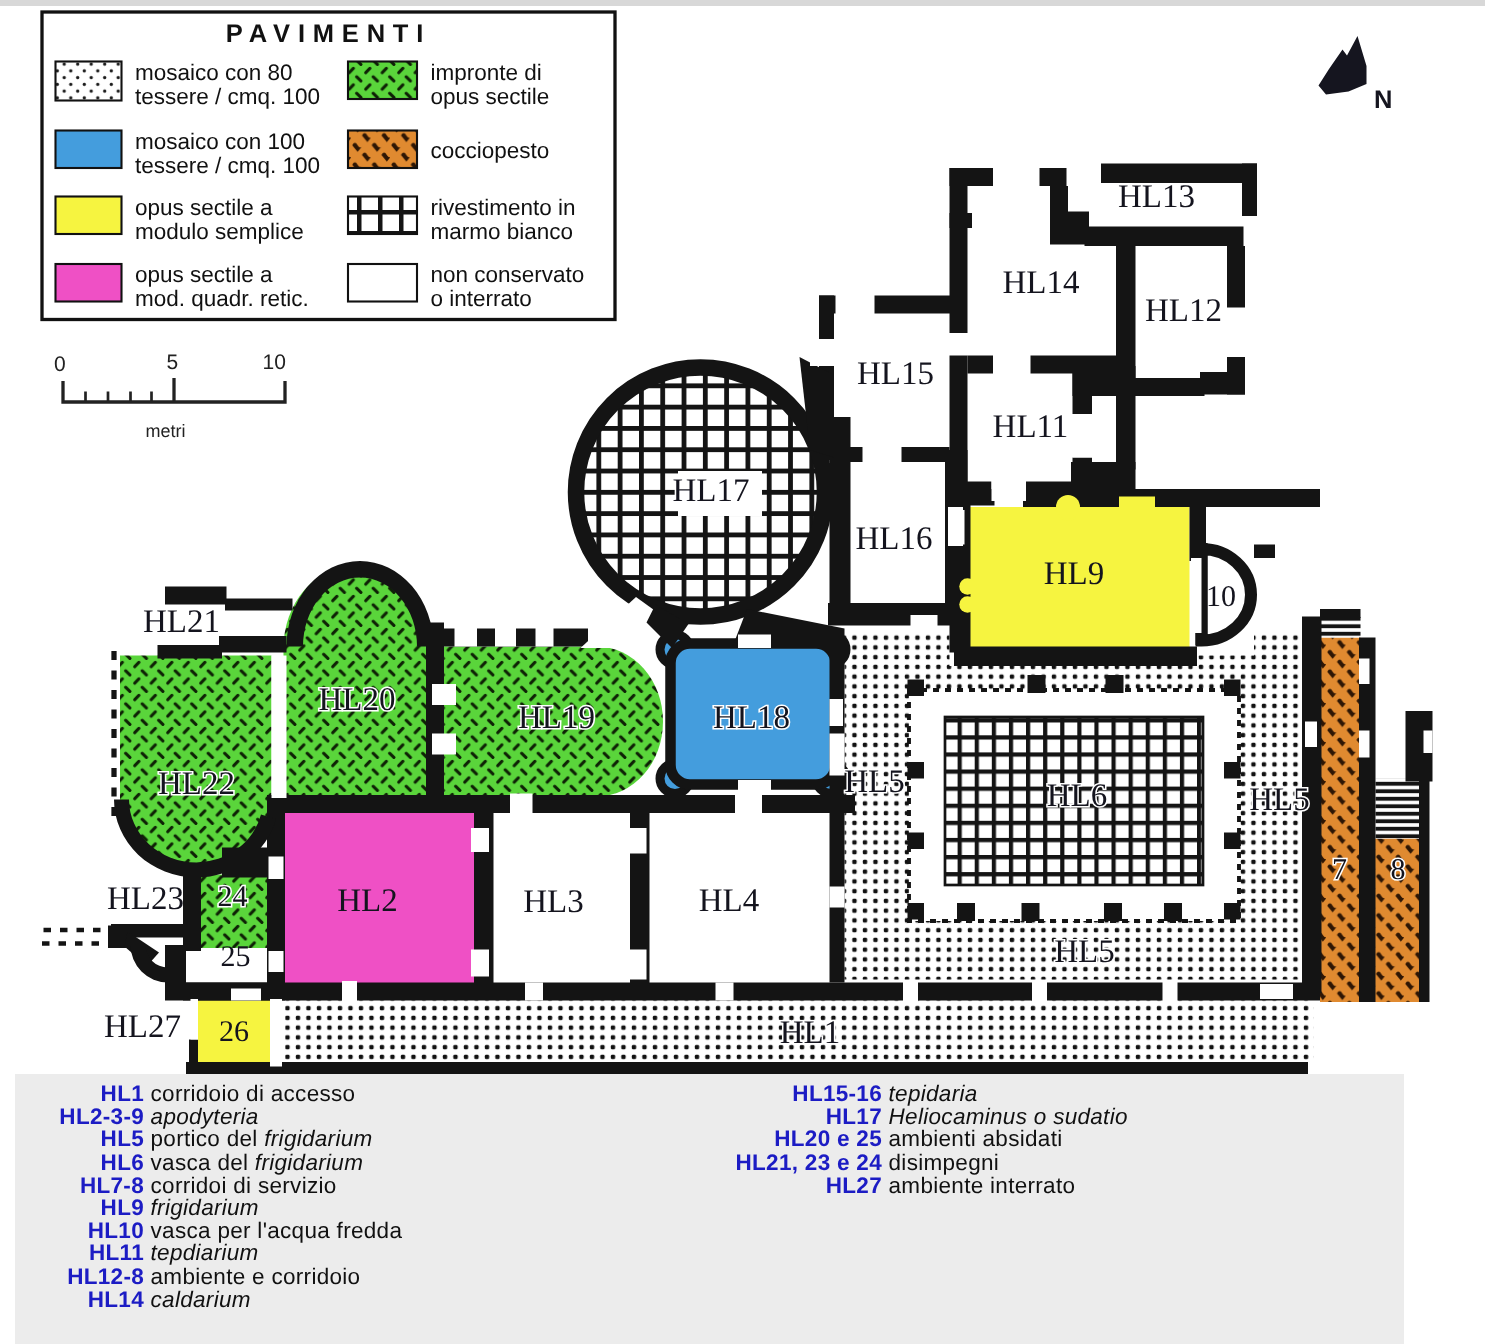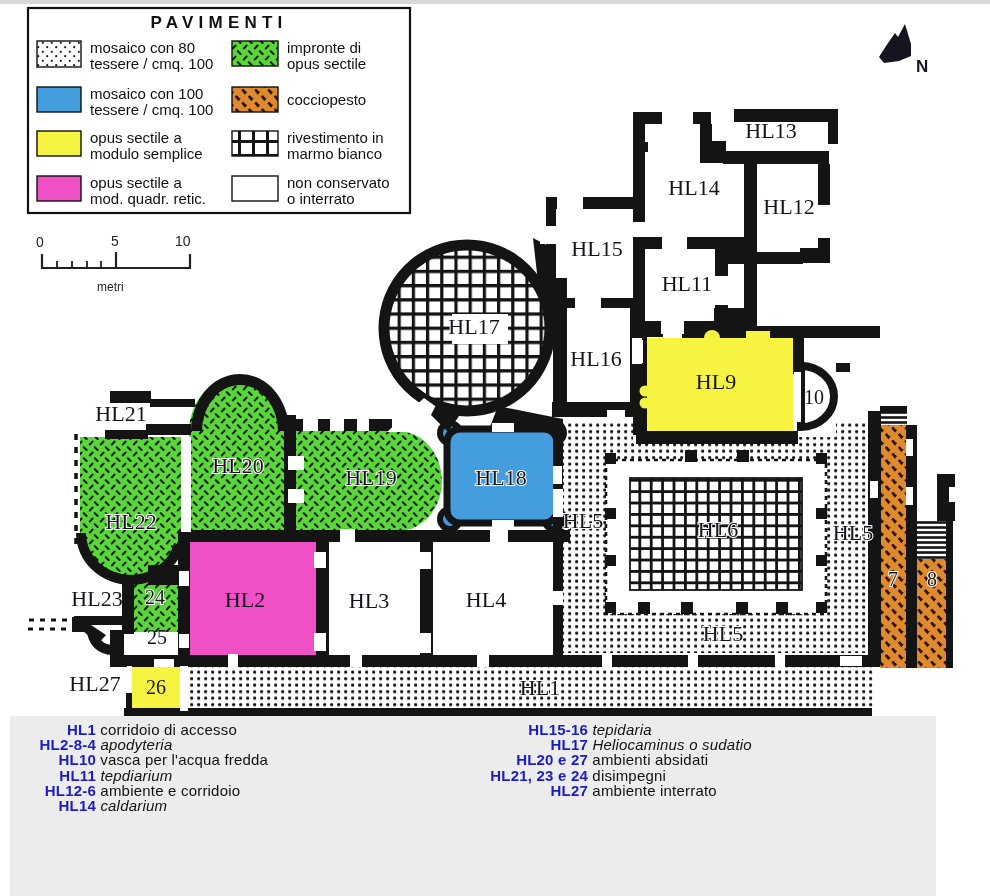--- a/index.html
+++ b/index.html
@@ -340,27 +340,31 @@
 <text x="97" y="291" font-size="12">metri</text>
 </g>
 <path d="M905,24 L911,44 L911,56 L899,61 L884,63 L879,57 L886,46 L895,33 L898,37 Z" fill="#15151f"></path>
 <text x="916" y="72" font-size="17" font-weight="bold" font-family="Liberation Sans, sans-serif" fill="#15151f">N</text>
 </g>
 </svg>
 
 <div id="list">
 <div class="c1">
 <div><b>HL1</b> corridoio di accesso</div>
-<div><b>HL2-8-4</b> <i>apodyteria</i></div>
+<div><b>HL2-3-9</b> <i>apodyteria</i></div>
+<div><b>HL5</b> portico del <i>frigidarium</i></div>
+<div><b>HL6</b> vasca del <i>frigidarium</i></div>
+<div><b>HL7-8</b> corridoi di servizio</div>
+<div><b>HL9</b> <i>frigidarium</i></div>
 <div><b>HL10</b> vasca per l'acqua fredda</div>
 <div><b>HL11</b> <i>tepdiarium</i></div>
-<div><b>HL12-6</b> ambiente e corridoio</div>
+<div><b>HL12-8</b> ambiente e corridoio</div>
 <div><b>HL14</b> <i>caldarium</i></div>
 </div>
 <div class="c2">
 <div><b>HL15-16</b> <i>tepidaria</i></div>
 <div><b>HL17</b> <i>Heliocaminus o sudatio</i></div>
-<div><b>HL20 e 27</b> ambienti absidati</div>
+<div><b>HL20 e 25</b> ambienti absidati</div>
 <div><b>HL21, 23 e 24</b> disimpegni</div>
 <div><b>HL27</b> ambiente interrato</div>
 </div>
 </div>
 </div>
 
 </body></html>

